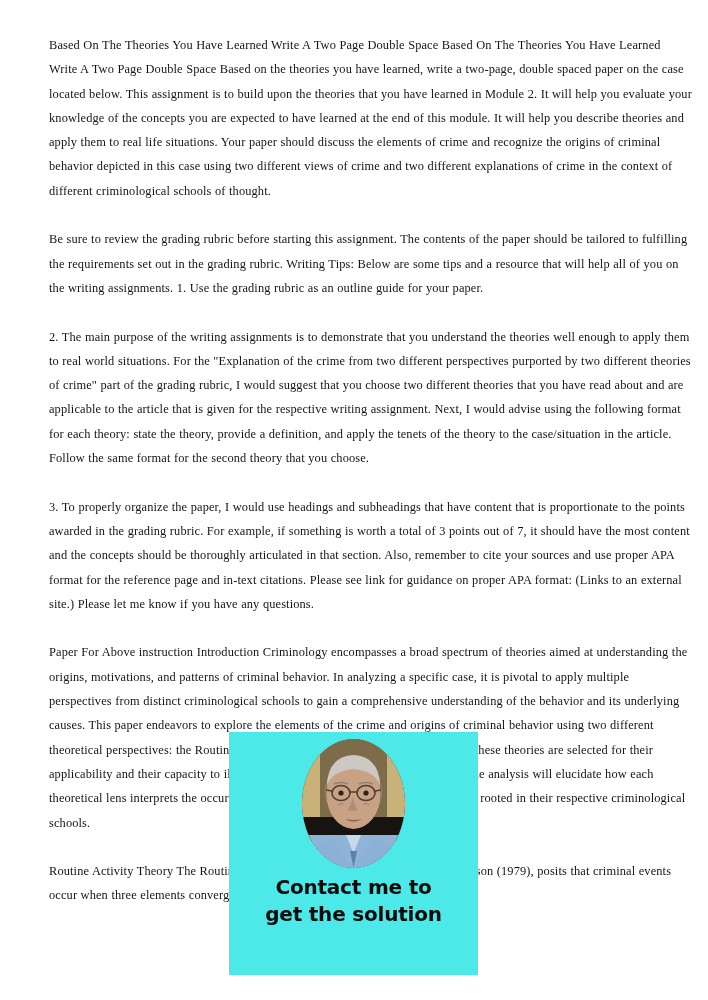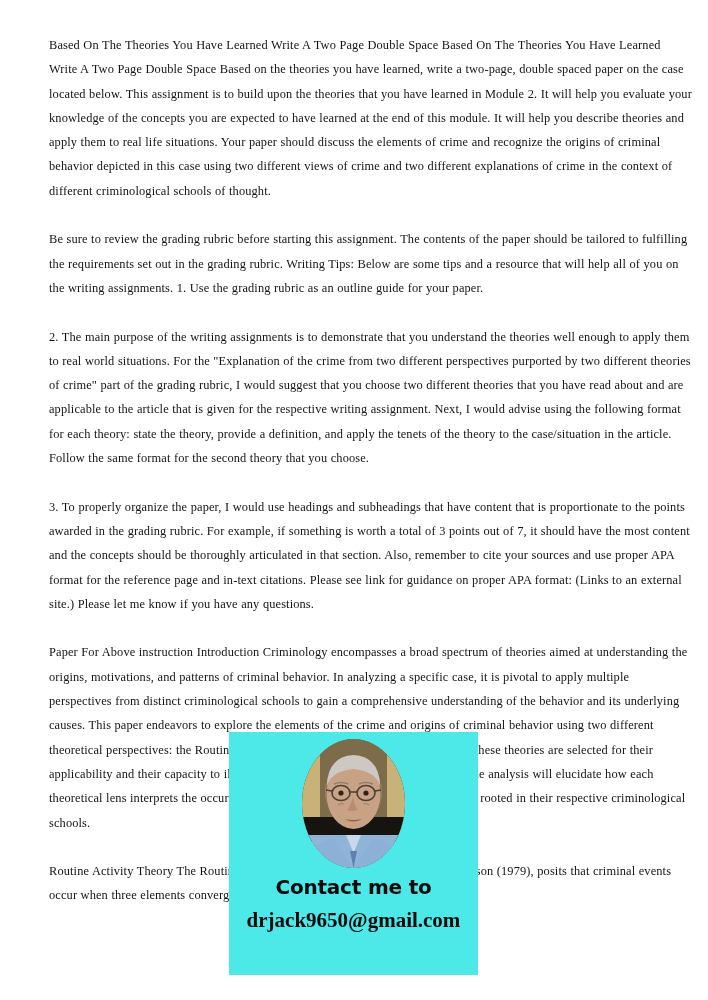--- a/index.html
+++ b/index.html
@@ -137,16 +137,16 @@
           <path d="M57 45 Q64 42 71 45" stroke="#8d7f72" stroke-width="1.6" fill="none"></path>
           <path d="M51 58 Q48 68 45 71 Q50 73 56 71 Q53 68 51 58 Z" fill="#b68d71"></path>
           <path d="M43 80 Q51.5 85 60 80 Q51.5 82 43 80 Z" fill="#8c5f4e"></path>
           <path d="M36 66 Q38 64 42 65" stroke="#a9816a" stroke-width="1.2" fill="none"></path>
           <path d="M67 66 Q65 64 61 65" stroke="#a9816a" stroke-width="1.2" fill="none"></path>
         </g>
       </svg>
     </div>
 
     <div class="promo-line l1">Contact me to</div>
-    <div class="promo-email">drjack9650@gmail.com</div>
+    <div class="promo-line l2">get the solution</div>
   </div>
 
 </div>
 
 </body></html>

